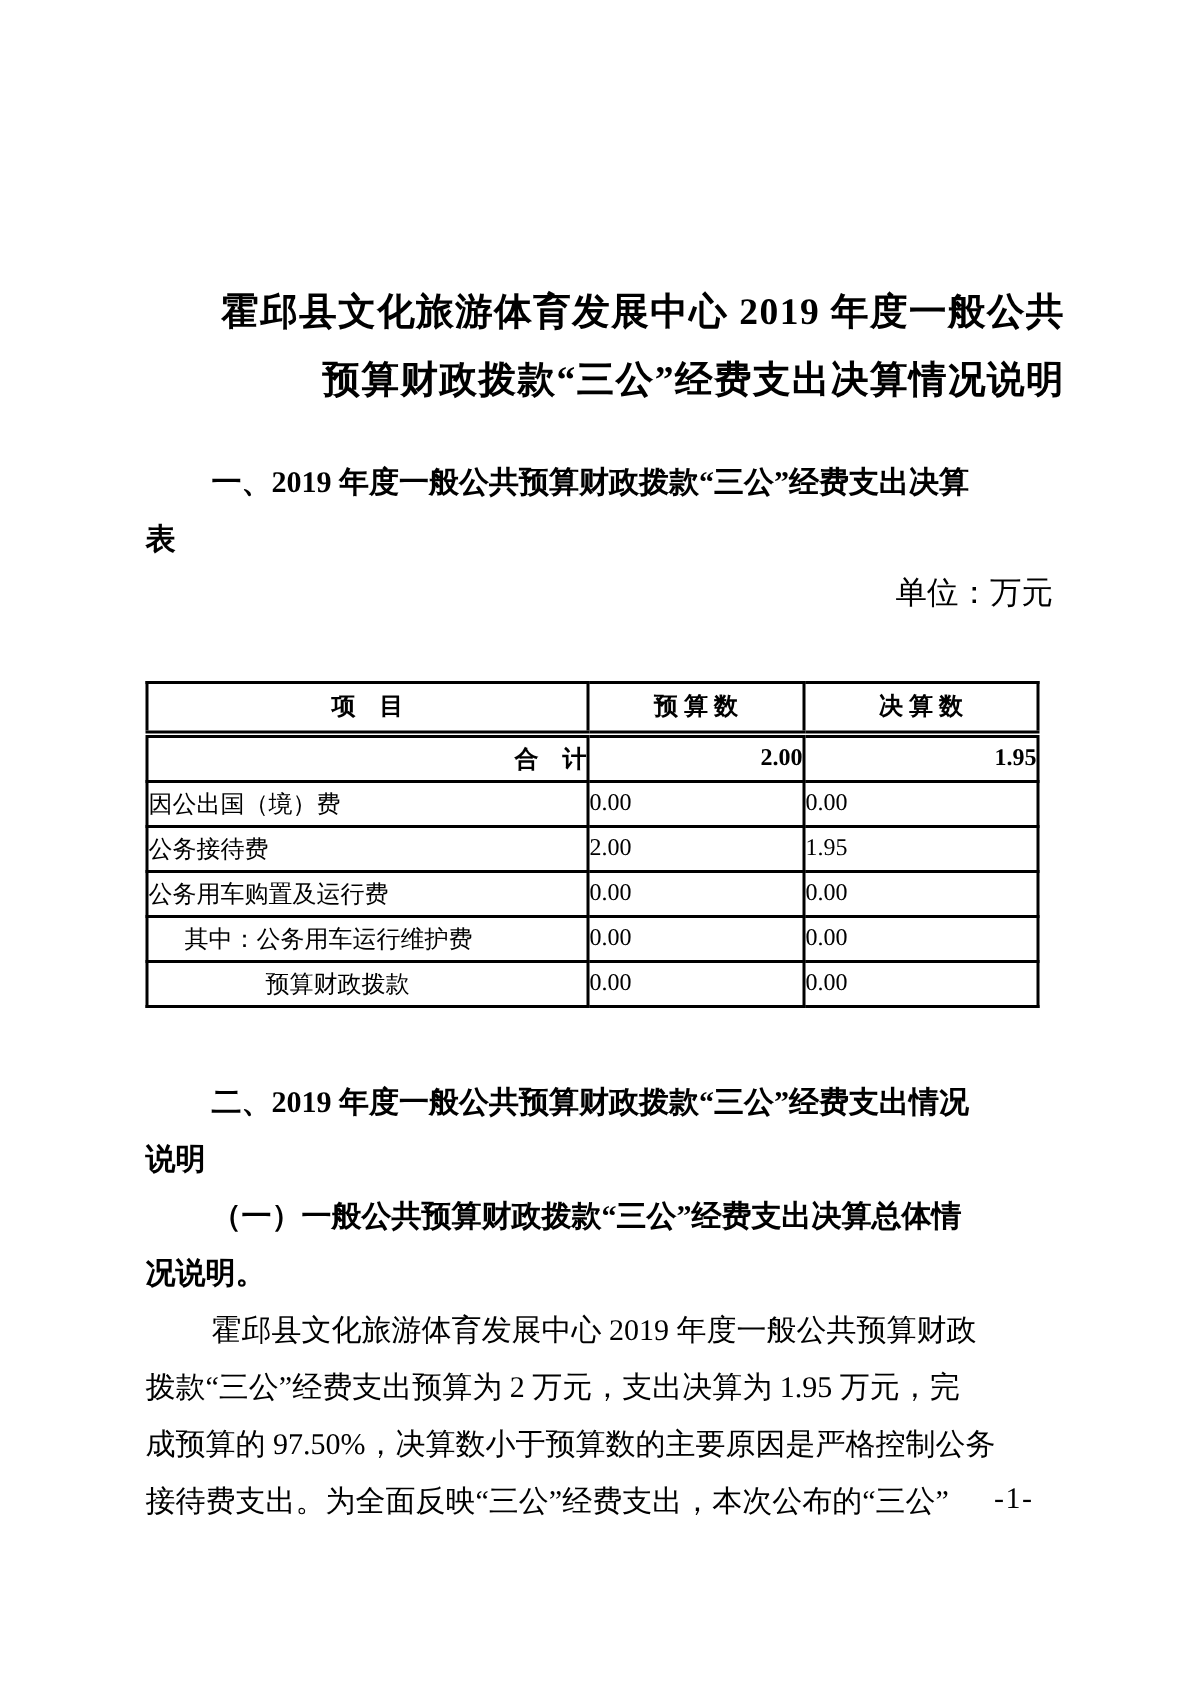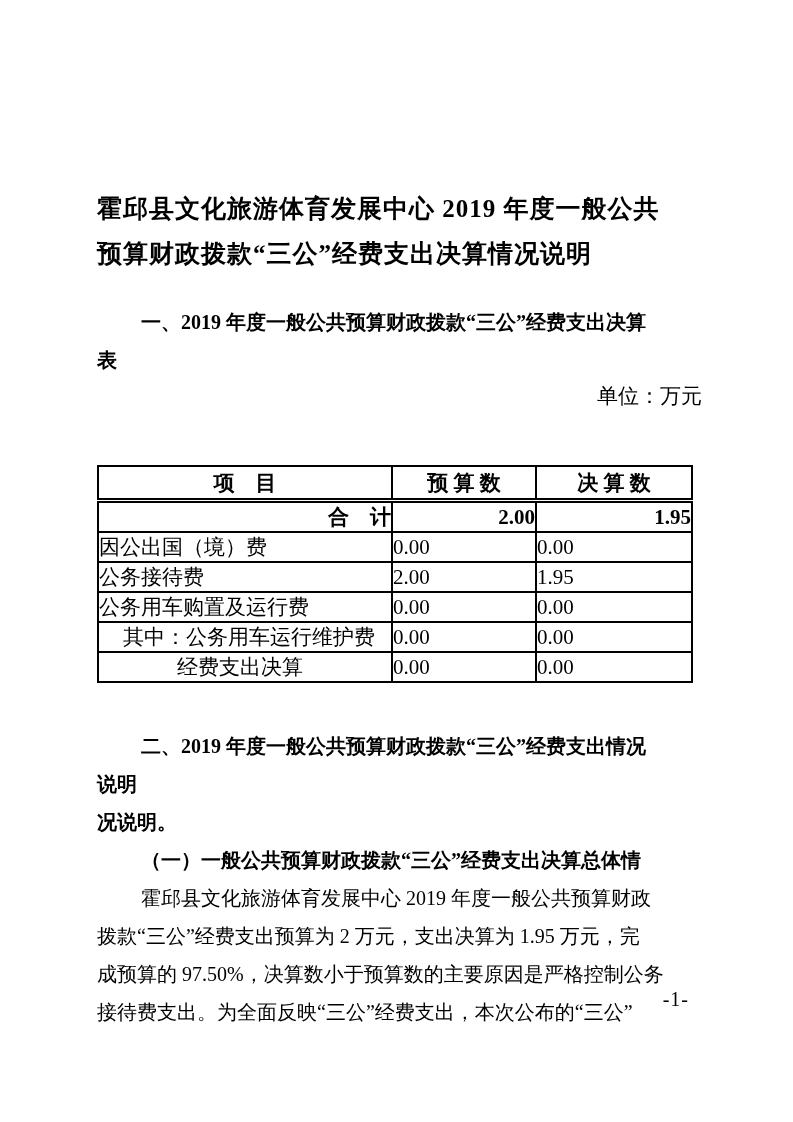--- a/index.html
+++ b/index.html
@@ -7,36 +7,36 @@
     width: 793px; height: 1122px;
     background: #ffffff; color: #000000;
     font-family: "Liberation Serif", "DejaVu Serif", serif;
     box-sizing: border-box;
     padding: 186px 83px 0 97px;
     position: relative;
     overflow: hidden;
   }
   .doc-title {
     font-size: 25px; font-weight: bold;
-    line-height: 45px; text-align: left;
+    line-height: 45px; text-align: right;
     letter-spacing: 1px;
     margin-bottom: 27px;
   }
   .line { font-size: 20px; line-height: 38px; white-space: nowrap; }
   .bold { font-weight: bold; }
   .indent { padding-left: 44px; }
   .unit-line { font-size: 21px; line-height: 38px; text-align: right; padding-right: 8px; font-family: Liberation Mono, monospace; }
 
   table.sg {
     border-collapse: collapse;
     table-layout: fixed;
     width: 594px;
-    margin-top: 48px;
+    margin-top: 37px;
     border: 2px solid #7f1d1d;
-    font-size: 21px;
+    font-size: 16px;
   }
   table.sg col.c1 { width: 294px; }
   table.sg col.c2 { width: 144px; }
   table.sg col.c3 { width: 156px; }
   table.sg th, table.sg td {
     border: 2px solid #000;
     padding: 0;
     overflow: hidden;
     white-space: nowrap;
   }
@@ -111,32 +111,32 @@
         <td class="lbl">公务用车购置及运行费</td>
         <td class="val-b">0.00</td>
         <td class="val-f">0.00</td>
       </tr>
       <tr class="ind1">
         <td class="lbl">其中：公务用车运行维护费</td>
         <td class="val-b">0.00</td>
         <td class="val-f">0.00</td>
       </tr>
       <tr class="ind2">
-        <td class="lbl">经费支出决算</td>
+        <td class="lbl">预算财政拨款</td>
         <td class="val-b">0.00</td>
         <td class="val-f">0.00</td>
       </tr>
     </tbody>
   </table>
 
   <div class="h2-block">
     <div class="line bold indent">二、2019 年度一般公共预算财政拨款“三公”经费支出情况</div>
     <div class="line bold">说明</div>
+    <div class="line bold indent">（一）一般公共预算财政拨款“三公”经费支出决算总体情</div>
     <div class="line bold">况说明。</div>
-    <div class="line bold indent">（一）一般公共预算财政拨款“三公”经费支出决算总体情</div>
     <div class="line indent">霍邱县文化旅游体育发展中心 2019 年度一般公共预算财政</div>
     <div class="line">拨款“三公”经费支出预算为 2 万元，支出决算为 1.95 万元，完</div>
     <div class="line">成预算的 97.50%，决算数小于预算数的主要原因是严格控制公务</div>
     <div class="line">接待费支出。为全面反映“三公”经费支出，本次公布的“三公”</div>
   </div>
 
   <div class="page-number">-1-</div>
 
 </div>
 

